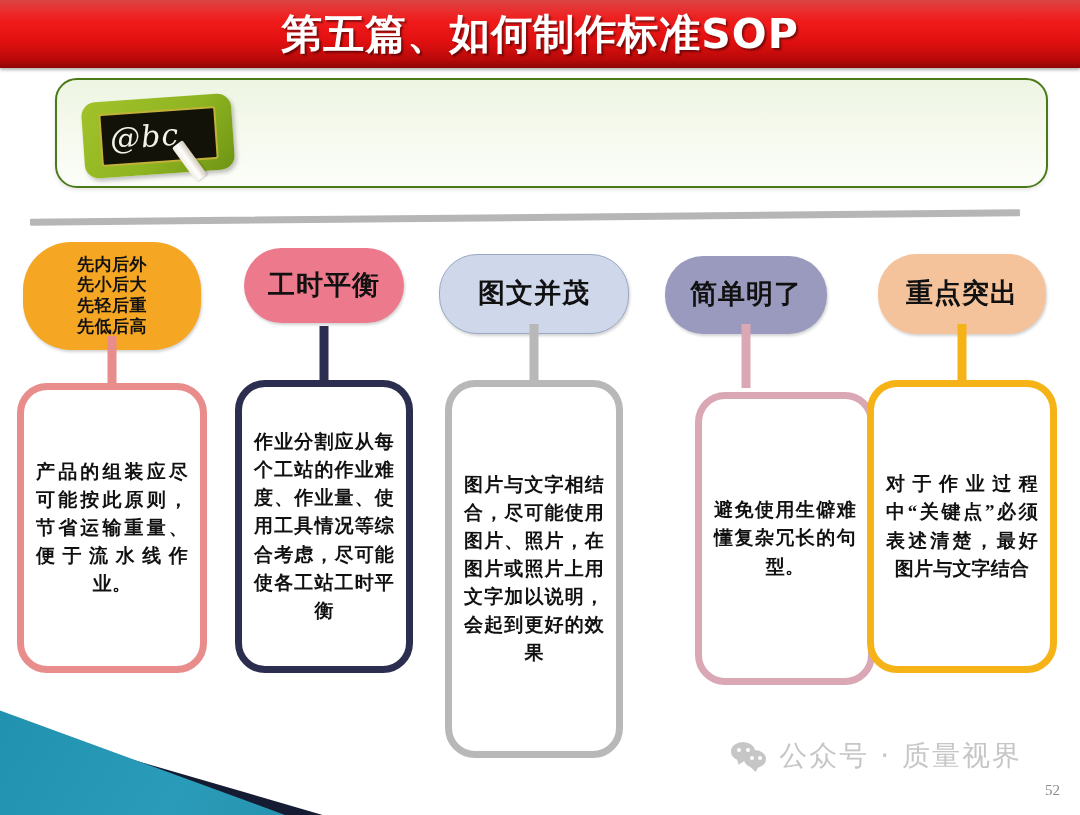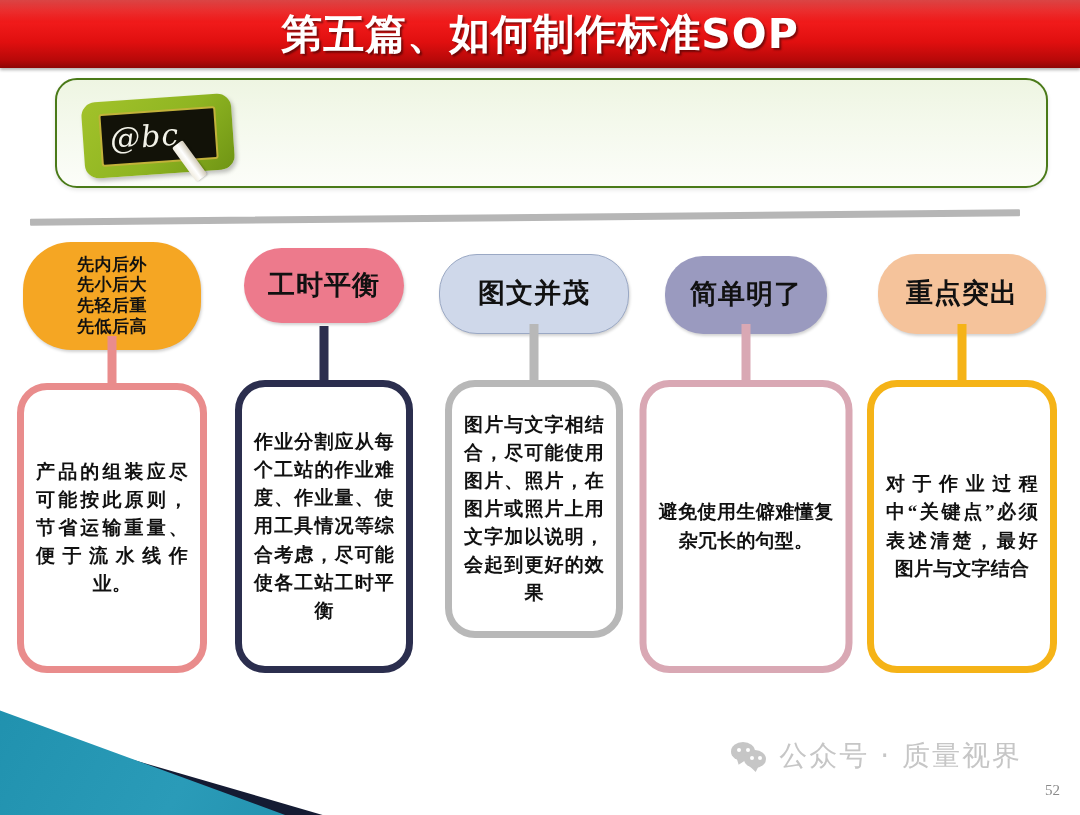--- a/index.html
+++ b/index.html
@@ -352,31 +352,31 @@
     <div class="card" style="top:152px;width:178px;height:293px;border-width:7px;border-color:#2B2E4E;">
       <span class="card-text">作业分割应从每个工站的作业难度、作业量、使用工具情况等综合考虑，尽可能使各工站工时平衡</span>
     </div>
   </div>
 
   <div class="col c2">
     <div class="pill" style="width:190px;height:80px;background:#CFD8EA;top:18px;border:1px solid #9aa8c4;">
       <span class="pill-label">图文并茂</span>
     </div>
     <div class="stem" style="top:96px;height:62px;background:#B8B8B8;"></div>
-    <div class="card" style="top:152px;width:178px;height:258px;border-width:7px;border-color:#B8B8B8;">
+    <div class="card" style="top:152px;width:178px;height:378px;border-width:7px;border-color:#B8B8B8;">
       <span class="card-text">图片与文字相结合，尽可能使用图片、照片，在图片或照片上用文字加以说明，会起到更好的效果</span>
     </div>
   </div>
 
   <div class="col c3">
     <div class="pill" style="width:162px;height:78px;background:#9A9ABF;top:20px;">
       <span class="pill-label">简单明了</span>
     </div>
     <div class="stem" style="top:96px;height:64px;background:#D9A8B4;"></div>
-    <div class="card" style="top:152px;width:213px;height:293px;border-width:7px;border-color:#D9A8B4;">
+    <div class="card" style="top:164px;width:180px;height:293px;border-width:7px;border-color:#D9A8B4;margin-left:39px;">
       <span class="card-text">避免使用生僻难懂复杂冗长的句型。</span>
     </div>
   </div>
 
   <div class="col c4">
     <div class="pill" style="width:168px;height:80px;background:#F5C39B;top:18px;text-align:right;">
       <span class="pill-label">重点突出</span>
     </div>
     <div class="stem" style="top:96px;height:64px;background:#F5B317;"></div>
     <div class="card" style="top:152px;width:190px;height:293px;border-width:7px;border-color:#F5B317;">

